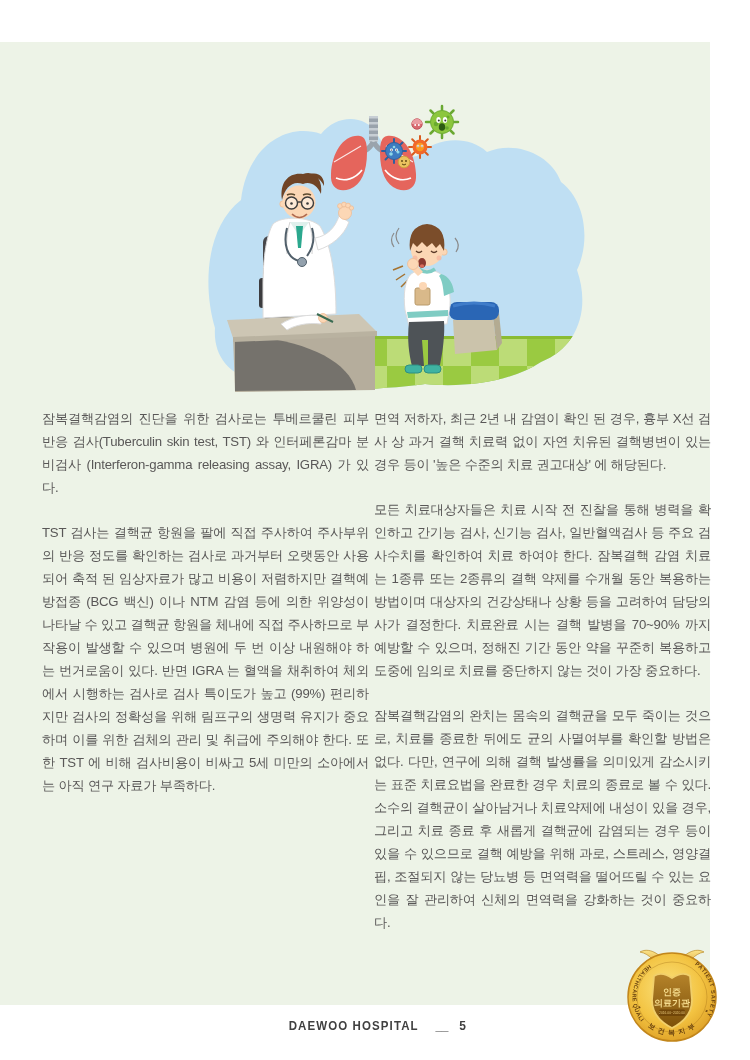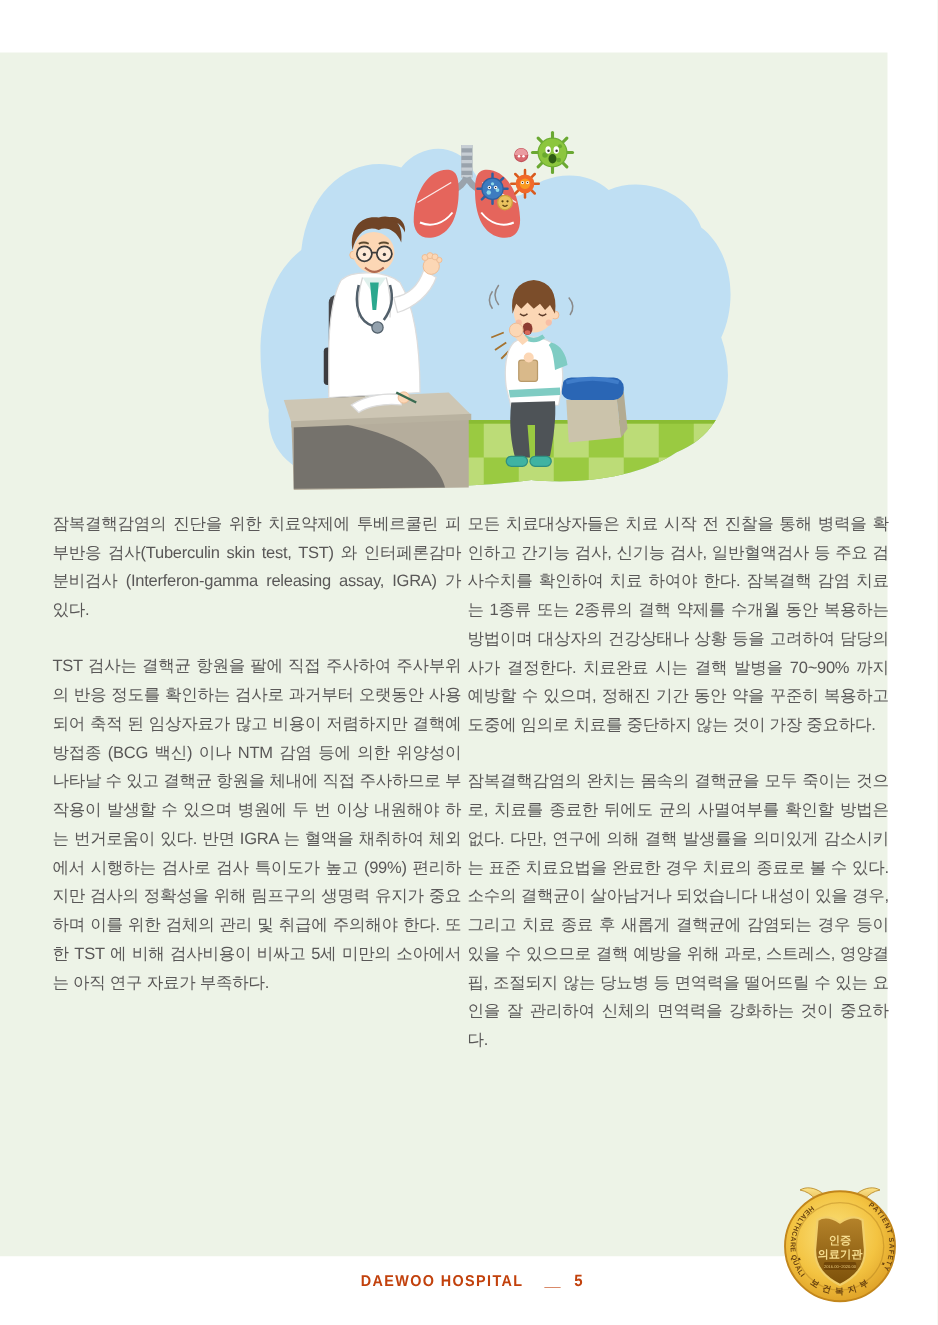--- a/index.html
+++ b/index.html
@@ -8,21 +8,21 @@
     font-family:"Liberation Sans","DejaVu Sans",sans-serif;
   }
   .panel{position:absolute;left:0;top:42px;width:710px;height:963px;background:#edf3e7;}
   .illustration{position:absolute;left:163px;top:88px;width:430px;height:310px;}
   .article{position:absolute;left:0;top:0;}
   .col{position:absolute;top:407px;color:#595757;font-size:13.2px;line-height:23px;text-align:justify;letter-spacing:-0.2px;}
   .col p{margin:0 0 22px 0;}
   .col-left{left:42px;width:327px;}
   .col-right{left:374px;width:337px;}
   .badge{position:absolute;left:620px;top:942px;width:104px;height:102px;}
-  .footer{position:absolute;left:0;top:1016px;width:750px;text-align:center;color:#c2410c;}
+  .footer{position:absolute;left:0;top:1016px;width:750px;text-align:center;color:#404040;}
   .footer span{font-weight:bold;font-size:12.5px;letter-spacing:1.2px;display:inline-block;transform:scaleX(.92);}
   .footer .sep{margin:0 6px;letter-spacing:0;}
   .footer .pagenum{font-size:13px;}
 </style>
 </head>
 <body>
 
 <div class="panel"></div>
 
 <svg class="illustration" viewBox="0 0 430 310" aria-hidden="true">
@@ -224,26 +224,27 @@
       <circle r="5.8" fill="#eac25f" stroke="#d0a23c"></circle>
       <circle cx="-2" cy="-1" r=".9" fill="#5a4010"></circle>
         <circle cx="2" cy="-1" r=".9" fill="#5a4010"></circle>
       <path d="M -2 2 Q 0 4 2 2" stroke="#5a4010" stroke-width="1" fill="none"></path>
     </g>
   </g>
 </svg>
 
 <div class="article">
   <div class="col col-left">
-    <p>잠복결핵감염의 진단을 위한 치료약제에 투베르쿨린 피부반응 검사(Tuberculin skin test, TST) 와 인터페론감마 분비검사 (Interferon-gamma releasing assay, IGRA) 가 있다.</p>
+    <p>잠복결핵감염의 진단을 위한 검사로는 투베르쿨린 피부반응 검사(Tuberculin skin test, TST) 와 인터페론감마 분비검사 (Interferon-gamma releasing assay, IGRA) 가 있다.</p>
     <p>TST 검사는 결핵균 항원을 팔에 직접 주사하여 주사부위의 반응 정도를 확인하는 검사로 과거부터 오랫동안 사용되어 축적 된 임상자료가 많고 비용이 저렴하지만 결핵예방접종 (BCG 백신) 이나 NTM 감염 등에 의한 위양성이 나타날 수 있고 결핵균 항원을 체내에 직접 주사하므로 부작용이 발생할 수 있으며 병원에 두 번 이상 내원해야 하는 번거로움이 있다. 반면 IGRA 는 혈액을 채취하여 체외에서 시행하는 검사로 검사 특이도가 높고 (99%) 편리하지만 검사의 정확성을 위해 림프구의 생명력 유지가 중요하며 이를 위한 검체의 관리 및 취급에 주의해야 한다. 또한 TST 에 비해 검사비용이 비싸고 5세 미만의 소아에서는 아직 연구 자료가 부족하다.</p>
   </div>
   <div class="col col-right">
+    <p>면역 저하자, 최근 2년 내 감염이 확인 된 경우, 흉부 X선 검사 상 과거 결핵 치료력 없이 자연 치유된 결핵병변이 있는 경우 등이 '높은 수준의 치료 권고대상' 에 해당된다.</p>
     <p>모든 치료대상자들은 치료 시작 전 진찰을 통해 병력을 확인하고 간기능 검사, 신기능 검사, 일반혈액검사 등 주요 검사수치를 확인하여 치료 하여야 한다. 잠복결핵 감염 치료는 1종류 또는 2종류의 결핵 약제를 수개월 동안 복용하는 방법이며 대상자의 건강상태나 상황 등을 고려하여 담당의사가 결정한다. 치료완료 시는 결핵 발병을 70~90% 까지 예방할 수 있으며, 정해진 기간 동안 약을 꾸준히 복용하고 도중에 임의로 치료를 중단하지 않는 것이 가장 중요하다.</p>
-    <p>잠복결핵감염의 완치는 몸속의 결핵균을 모두 죽이는 것으로, 치료를 종료한 뒤에도 균의 사멸여부를 확인할 방법은 없다. 다만, 연구에 의해 결핵 발생률을 의미있게 감소시키는 표준 치료요법을 완료한 경우 치료의 종료로 볼 수 있다. 소수의 결핵균이 살아남거나 되었습니다 내성이 있을 경우, 그리고 치료 종료 후 새롭게 결핵균에 감염되는 경우 등이 있을 수 있으므로 결핵 예방을 위해 과로, 스트레스, 영양결핍, 조절되지 않는 당뇨병 등 면역력을 떨어뜨릴 수 있는 요인을 잘 관리하여 신체의 면역력을 강화하는 것이 중요하다.</p>
+    <p>잠복결핵감염의 완치는 몸속의 결핵균을 모두 죽이는 것으로, 치료를 종료한 뒤에도 균의 사멸여부를 확인할 방법은 없다. 다만, 연구에 의해 결핵 발생률을 의미있게 감소시키는 표준 치료요법을 완료한 경우 치료의 종료로 볼 수 있다. 소수의 결핵균이 살아남거나 치료약제에 내성이 있을 경우, 그리고 치료 종료 후 새롭게 결핵균에 감염되는 경우 등이 있을 수 있으므로 결핵 예방을 위해 과로, 스트레스, 영양결핍, 조절되지 않는 당뇨병 등 면역력을 떨어뜨릴 수 있는 요인을 잘 관리하여 신체의 면역력을 강화하는 것이 중요하다.</p>
   </div>
 </div>
 
 <svg class="badge" viewBox="0 0 104 102" aria-hidden="true">
   <defs>
     <radialGradient id="coinGrad" cx="45%" cy="40%" r="65%">
       <stop offset="0%" stop-color="#fae27e"></stop>
         <stop offset="60%" stop-color="#f3c341"></stop>
         <stop offset="100%" stop-color="#dc9d24"></stop>
     </radialGradient>

